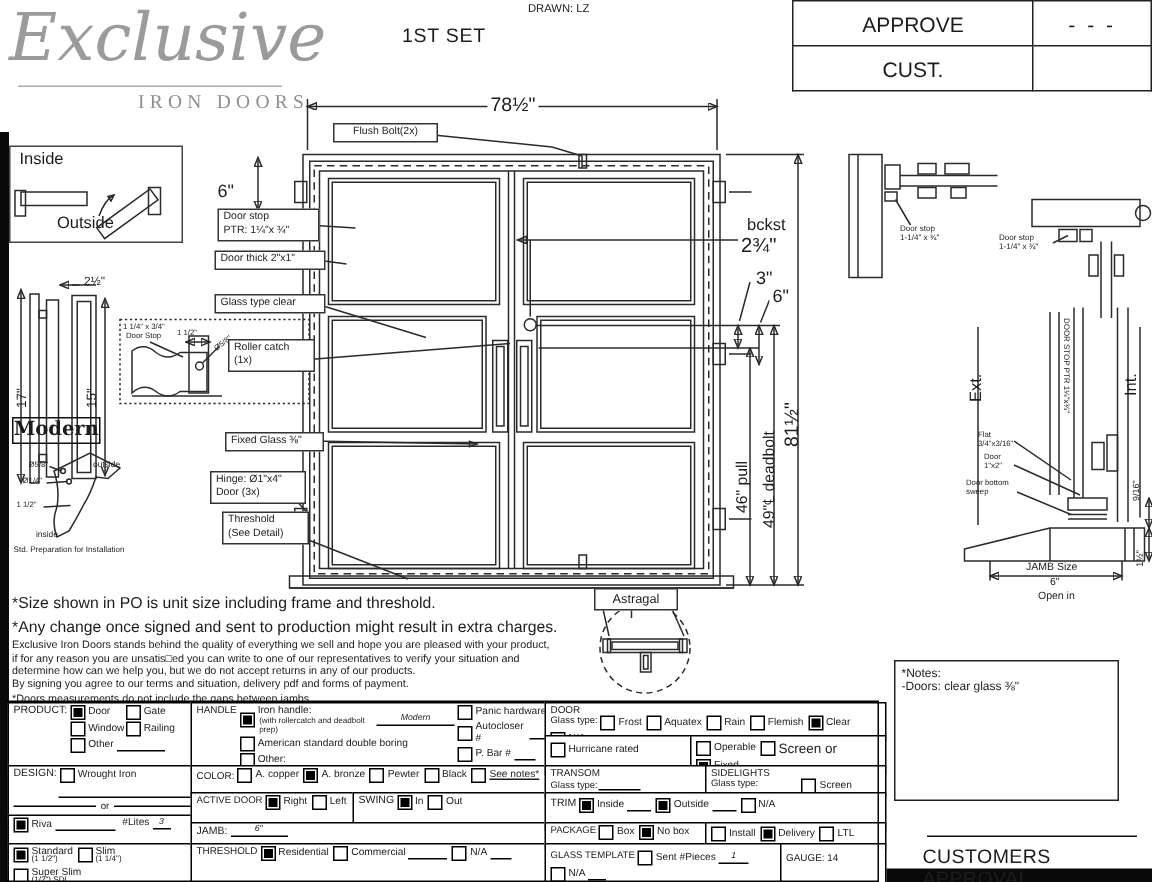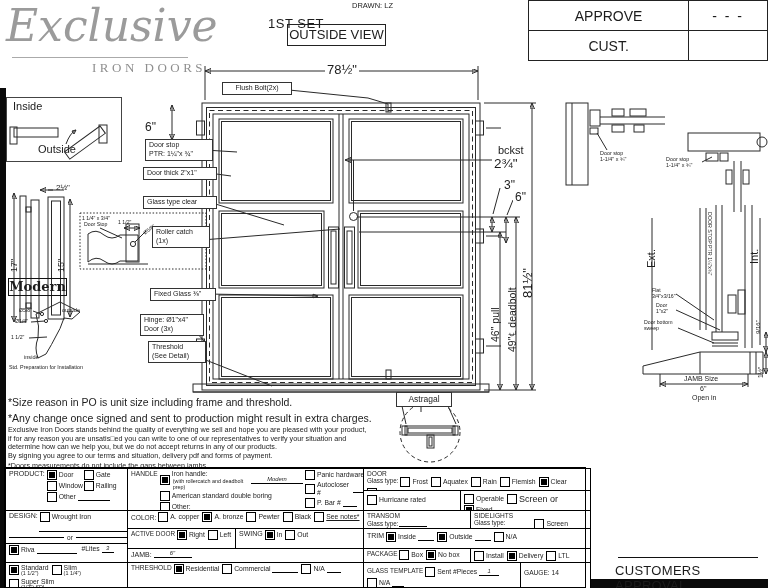--- a/index.html
+++ b/index.html
@@ -39,21 +39,20 @@
 
   <div class="abs" style="left:0;top:88px;width:6px;height:500px;background:#0a0a0a"></div>
   <div class="abs" style="left:0;top:579px;width:768px;height:9px;background:#0a0a0a"></div>
 
   <div class="abs" style="left:6px;top:0px;width:190px;height:58px;font-family:'DejaVu Serif',serif;font-style:italic;font-size:44px;color:#9b9b9b;line-height:1.2">Exclusive</div>
   <div class="abs" style="left:12px;top:57px;width:176px;height:1px;background:#aaa"></div>
   <div class="abs" style="left:92px;top:60px;font-size:13px;letter-spacing:3.5px;color:#8f8f8f;font-family:'Liberation Serif',serif">IRON DOORS</div>
 
   <div class="abs" style="left:268px;top:16px;font-size:13px;letter-spacing:.5px">1ST SET</div>
   <div class="abs" style="left:352px;top:1px;font-size:7.5px">DRAWN: LZ</div>
-  <div class="abs" style="left:287px;top:24px;width:97px;height:20px;border:1.3px solid #222;text-align:center;font-size:13px;line-height:20px">OUTSIDE VIEW</div>
 
   <table class="abs" style="left:528px;top:0;width:240px;border-collapse:collapse;font-size:14px">
     <tbody>
     <tr>
       <td style="border:1.4px solid #222;height:27px;text-align:center">APPROVE</td>
       <td style="border:1.4px solid #222;text-align:center;letter-spacing:2px">- - -</td>
     </tr>
     <tr>
       <td style="border:1.4px solid #222;height:27px;text-align:center">CUST.</td>
       <td style="border:1.4px solid #222;text-align:center"></td>
@@ -328,21 +327,21 @@
 1"x2"</div>
   <div class="tiny" style="left:644px;top:320px">Door bottom
 sweep</div>
   <div class="abs" style="left:684px;top:375px;font-size:7px">JAMB Size</div>
   <div class="abs" style="left:700px;top:385px;font-size:7px">6"</div>
   <div class="abs" style="left:692px;top:394px;font-size:7px">Open in</div>
   <div class="rot" style="left:755px;top:334px;font-size:6px">9/16"</div>
   <div class="rot" style="left:757px;top:378px;font-size:6.5px">1½"</div>
 
   <div class="abs" style="left:8px;top:396px;width:378px">
-    <div style="font-size:10.5px;margin-bottom:4px">*Size reason in PO is unit size including frame and threshold.</div>
+    <div style="font-size:10.5px;margin-bottom:4px">*Size shown in PO is unit size including frame and threshold.</div>
     <div style="font-size:10.5px;margin-bottom:2px">*Any change once signed and sent to production might result in extra charges.</div>
     <div style="font-size:7.2px;line-height:8.6px">Exclusive Iron Doors stands behind the quality of everything we sell and hope you are pleased with your product,</div>
     <div style="font-size:7.2px;line-height:8.6px">if for any reason you are unsatis□ed you can write to one of our representatives to verify your situation and</div>
     <div style="font-size:7.2px;line-height:8.6px">determine how can we help you, but we do not accept returns in any of our products.</div>
     <div style="font-size:7.2px;line-height:8.6px">By signing you agree to our terms and situation, delivery pdf and forms of payment.</div>
     <div style="font-size:7.2px;line-height:8.6px;margin-top:2px">*Doors measurements do not include the gaps between jambs</div>
   </div>
 
   <div class="fc" style="left:5px;top:468px;width:122px;height:42px">
     <div class="cell-flex">
@@ -611,16 +610,20 @@
         </span><span class="opt">
           <i class="cb"></i>
           <span class="txt"><b class="lbl">N/A</b></span>
           <u class="wl" style="min-width:12px"></u>
         </span></span>
   </div>
   <div class="fc" style="left:520px;top:562px;width:63px;height:23px;padding-top:6px;font-size:6.6px">GAUGE: 14</div>
 
   <div class="abs" style="left:4px;top:467px;width:580px;height:119px;border:1.6px solid #000;pointer-events:none"></div>
 
+  <div class="abs" style="left:596px;top:440px;width:150px;height:94px;border:1.5px solid #222;padding:3px 4px;box-sizing:border-box">
+    <div style="font-size:8px">*Notes:</div>
+    <div style="font-size:8px">-Doors: clear glass ⅜"</div>
+  </div>
   <div class="abs" style="left:618px;top:557px;width:140px;border-top:1.6px solid #111"></div>
   <div class="abs" style="left:615px;top:563px;font-size:13px;letter-spacing:.3px">CUSTOMERS APPROVAL</div>
 
 </div>
 
 </body></html>

